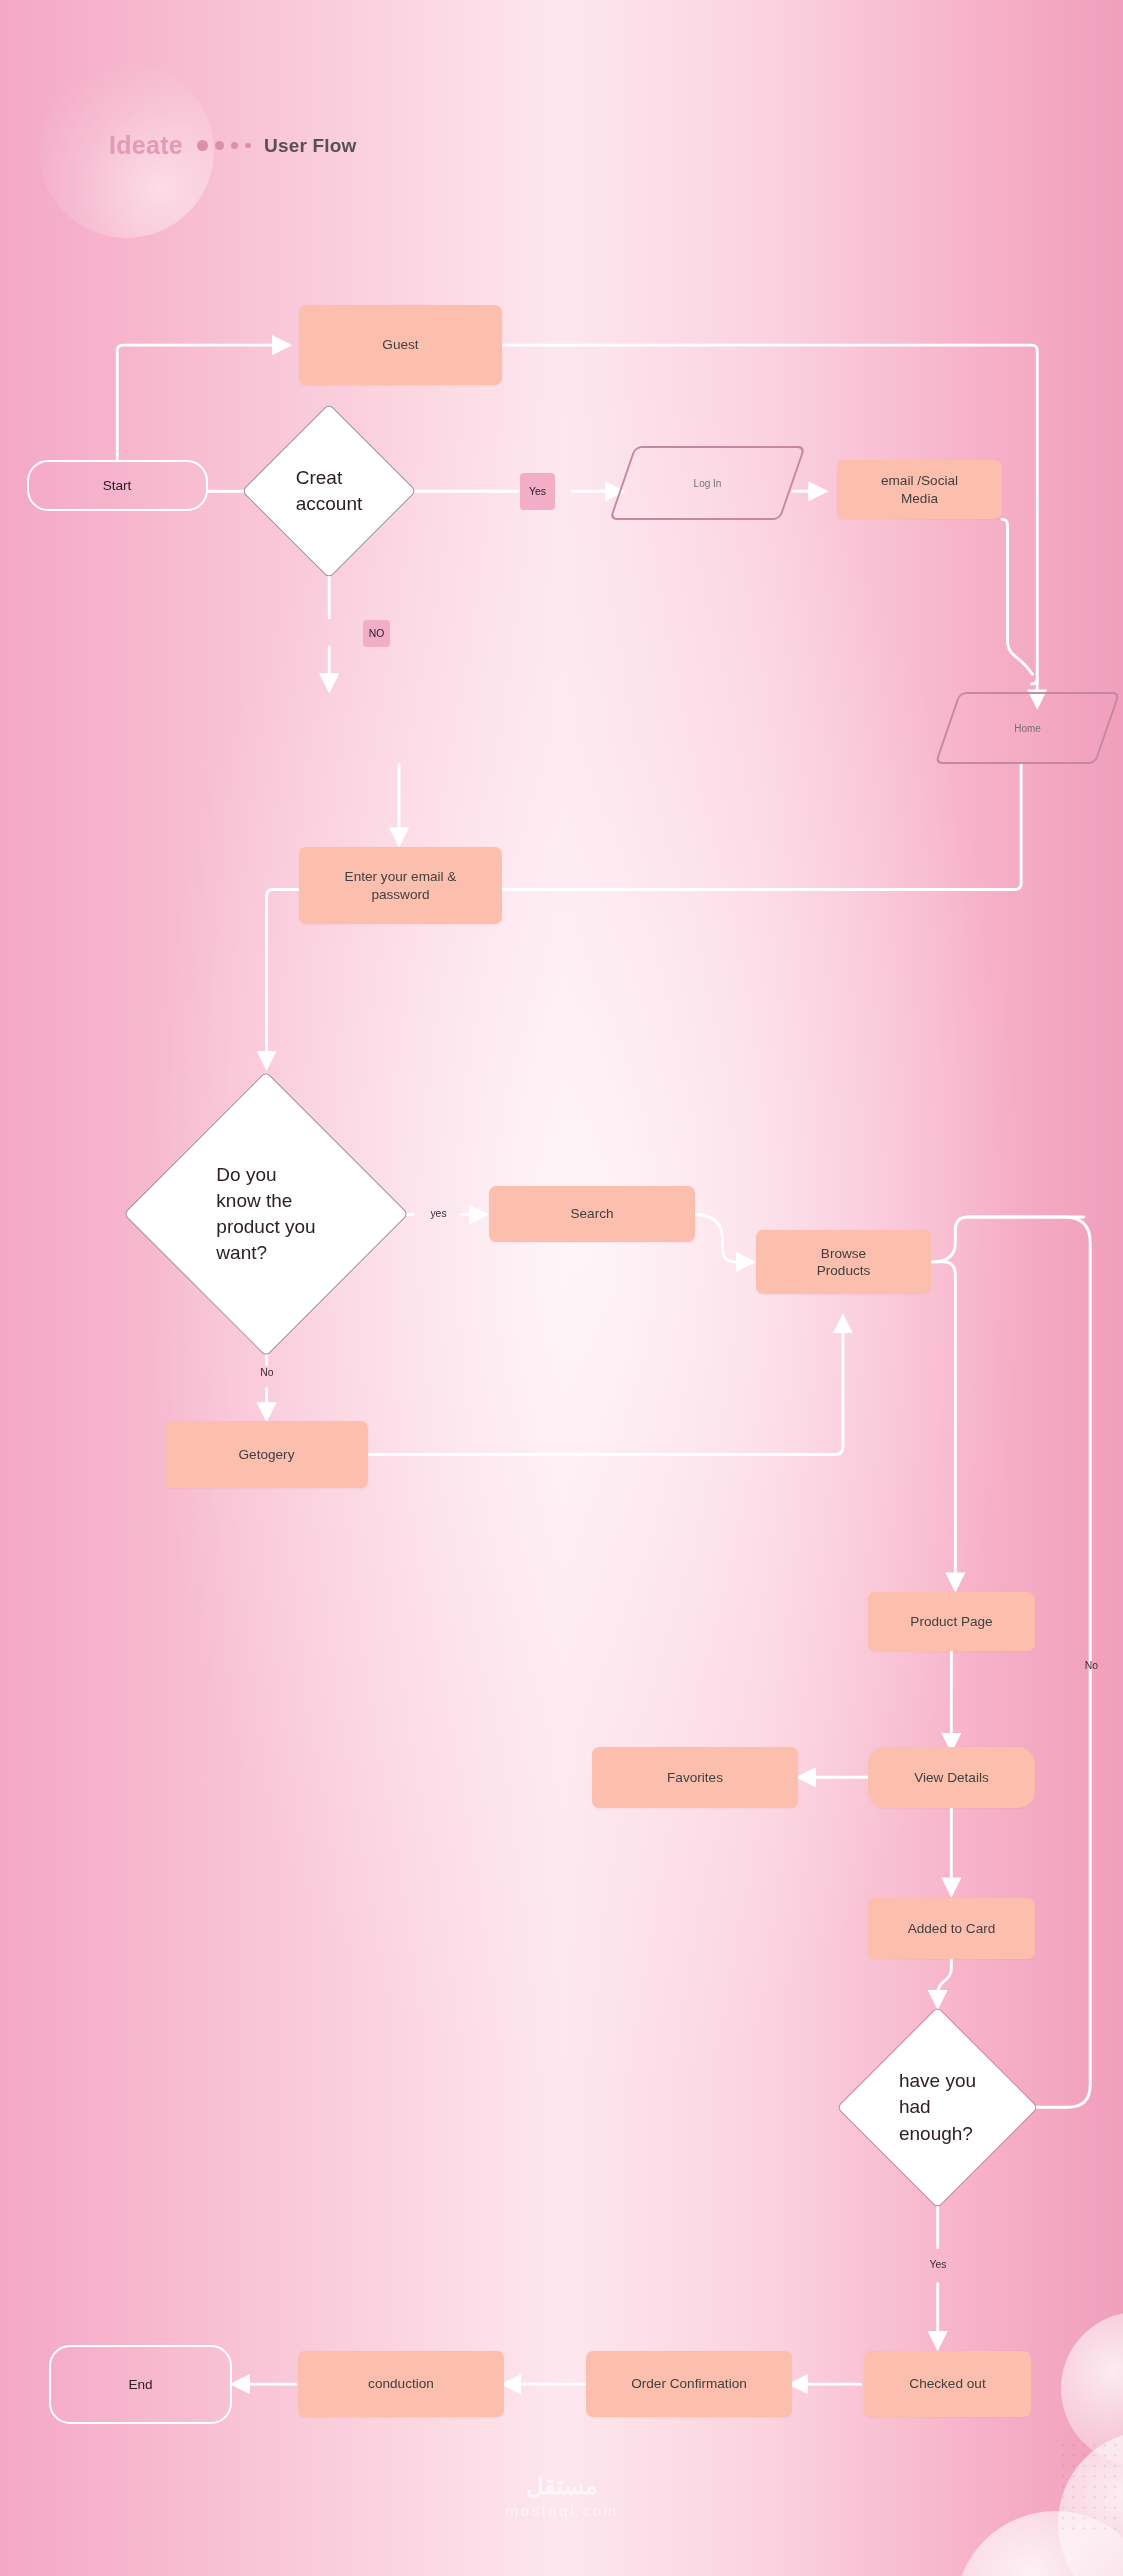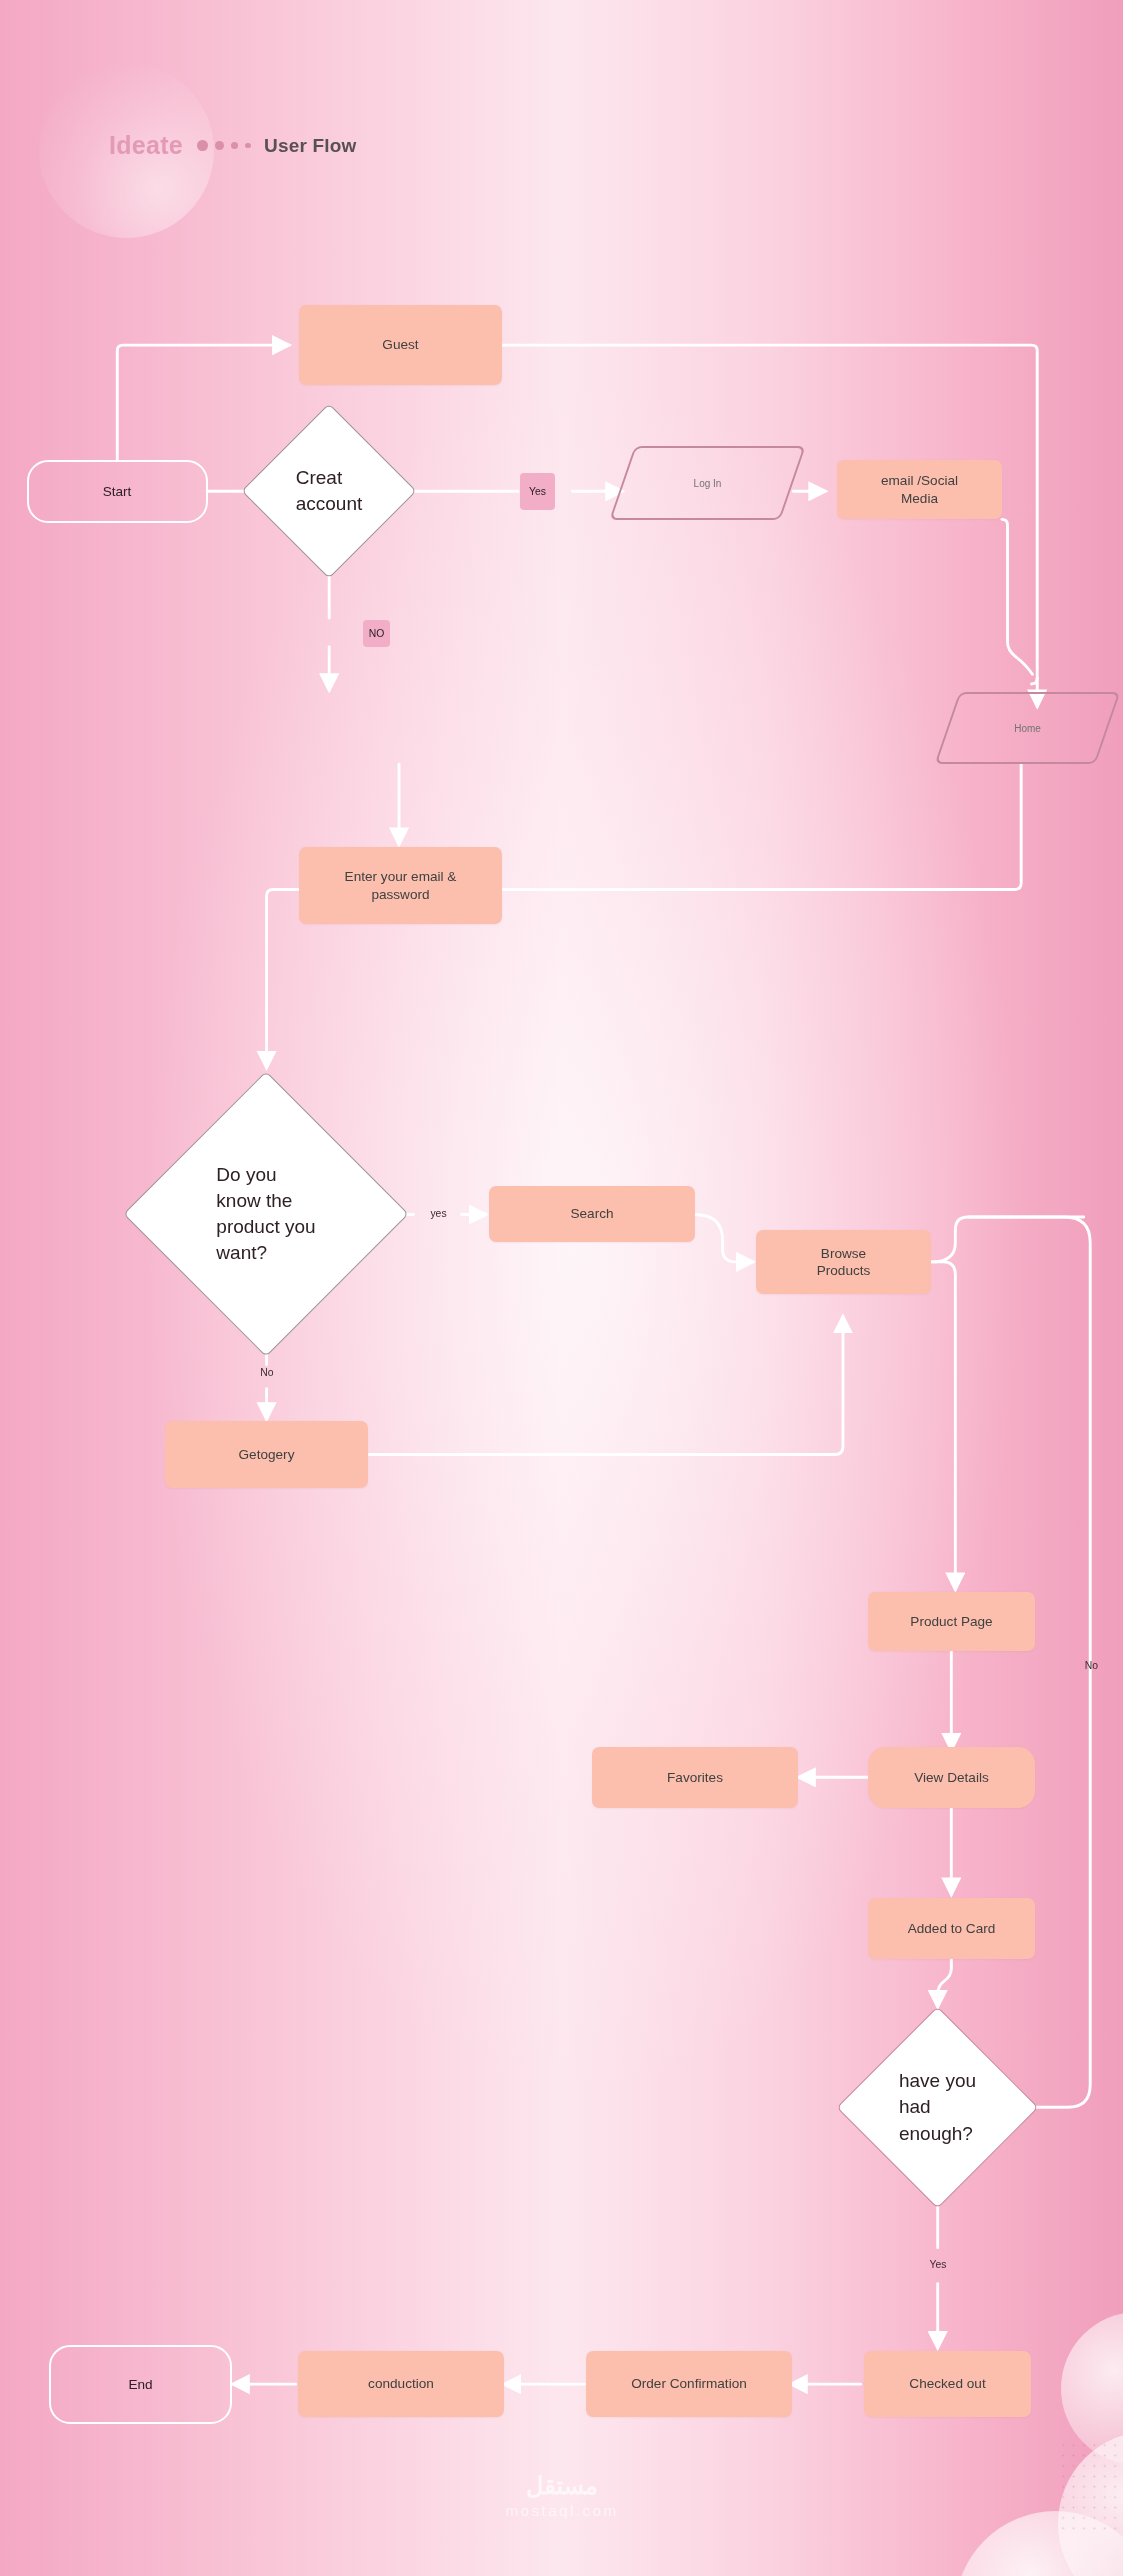--- a/index.html
+++ b/index.html
@@ -199,21 +199,21 @@
       <path d="M 728 2970 L 628 2970" marker-end="url(#ah)"></path>
 
       <path d="M 368 2970 L 290 2970" marker-end="url(#ah)"></path>
     </g>
   </svg>
 
   <div class="node proc" style="left:299px; top:305px; width:203px; height:80px;">
     <span>Guest</span>
   </div>
 
-  <div class="node term" style="left:26.5px; top:460px; width:181px; height:63px;">
+  <div class="node term" style="left:26.5px; top:460px; width:181px; height:51px;">
     <span>Start</span>
   </div>
 
   <div class="diamond-wrap" style="left:267px; top:429px; width:124px; height:124px;">
     <div class="dmd"></div>
     <div class="dmd-label" style="white-space:pre-line;">Creat
 account</div>
   </div>
 
   <div class="chip" style="left:520px; top:473px; width:35px; height:37px;">

